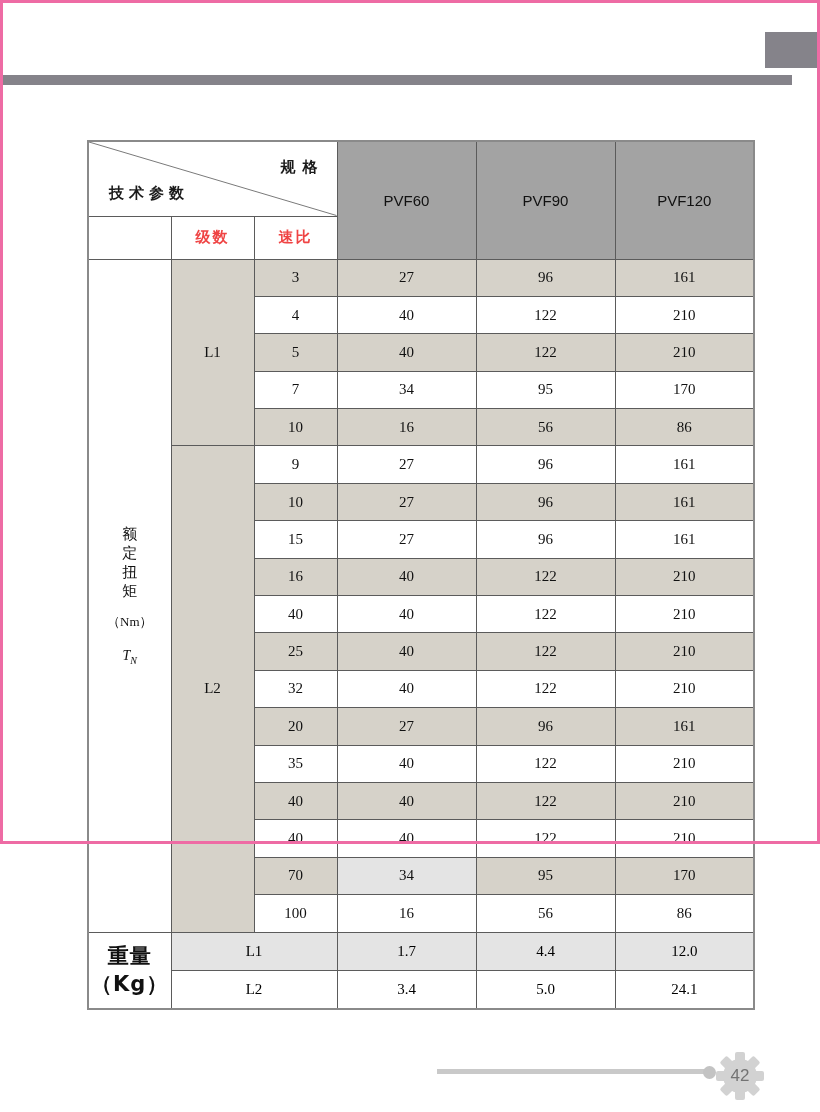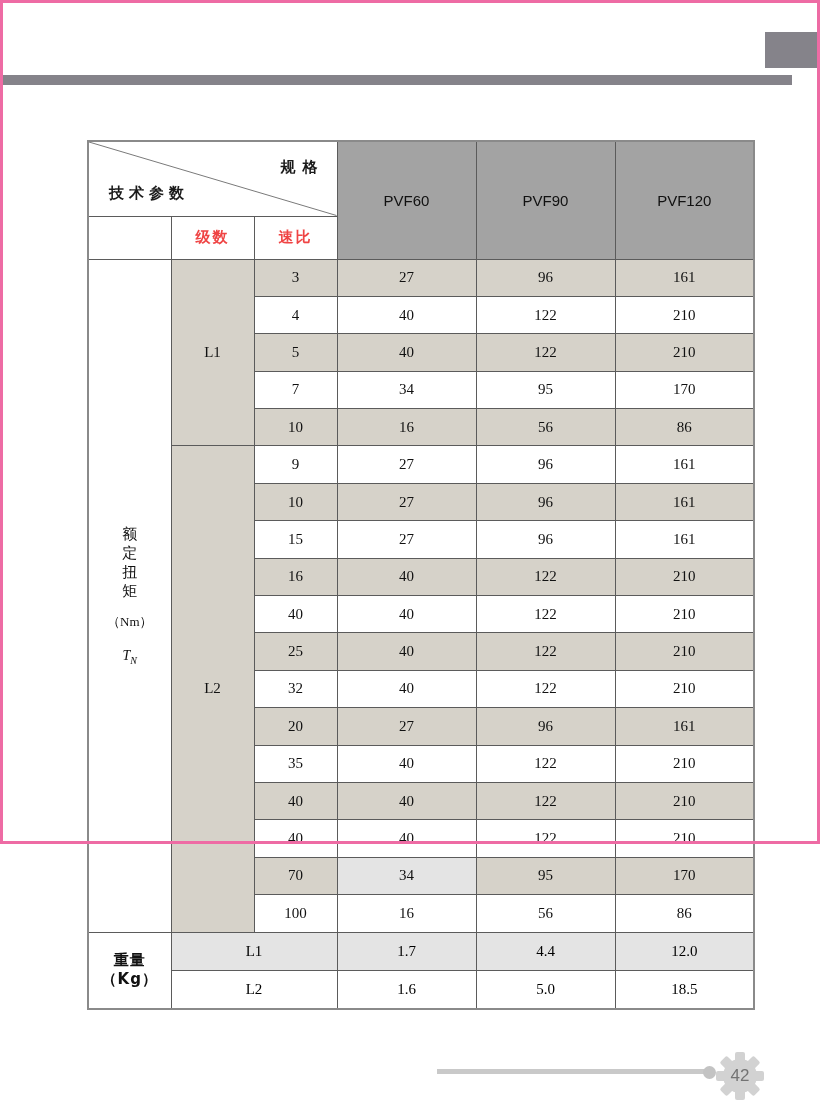--- a/index.html
+++ b/index.html
@@ -43,21 +43,21 @@
   .torque-symbol { font-size: 14px; font-family: "Liberation Serif", serif; font-style: italic; margin-top: 17px; }
   .torque-symbol sub { font-size: 10px; font-style: italic; }
 
   td.stage-cell { font-family: "Liberation Serif", serif; font-size: 15px; color: #111; }
   td.ratio-cell, td.value-cell { font-family: "Liberation Serif", serif; font-size: 15px; color: #111; }
 
   .shade-tan { background: var(--row-tan, #d6d2c9); }
   .shade-white { background: #ffffff; }
   .shade-light { background: var(--row-light, #e4e4e4); }
 
-  td.weight-label-cell { background: #fff; font-weight: bold; font-size: 15px; color: #111; letter-spacing: 1px; }
+  td.weight-label-cell { background: #fff; font-weight: bold; font-size: 21px; color: #111; letter-spacing: 1px; }
   td.weight-stage-cell { font-family: "Liberation Serif", serif; font-size: 15px; }
   td.weight-value-cell { font-family: "Liberation Serif", serif; font-size: 15px; }
 
   
   .footer-line { position: absolute; top: 1069px; left: 437px; width: 272px; height: 5px; background: var(--line-gray, #c9c9c9); }
   .footer-dot { position: absolute; top: 1066px; left: 703px; width: 13px; height: 13px; border-radius: 50%; background: #c3c3c3; }
   .page-badge { position: absolute; top: 1051px; left: 715px; width: 50px; height: 50px; }
   .page-badge svg { position: absolute; inset: 0; }
   .page-badge .page-num { position: absolute; inset: 0; display: flex; align-items: center; justify-content: center;
       font-family: "Liberation Sans", sans-serif; font-size: 17px; color: #737373; }
@@ -222,23 +222,23 @@
           </tr>
           <tr class="weight-row">
             <td class="weight-label-cell" rowspan="2">重量（Kg）</td>
             <td class="weight-stage-cell shade-light" colspan="2">L1</td>
             <td class="weight-value-cell shade-light">1.7</td>
             <td class="weight-value-cell shade-light">4.4</td>
             <td class="weight-value-cell shade-light">12.0</td>
           </tr>
           <tr class="weight-row">
             <td class="weight-stage-cell shade-white" colspan="2">L2</td>
-            <td class="weight-value-cell shade-white">1.6</td>
+            <td class="weight-value-cell shade-white">3.4</td>
             <td class="weight-value-cell shade-white">5.0</td>
-            <td class="weight-value-cell shade-white">18.5</td>
+            <td class="weight-value-cell shade-white">24.1</td>
           </tr>
         </tbody>
     </table>
   </div>
 
   <div class="footer-line"></div>
   <div class="footer-dot"></div>
   <div class="page-badge">
     <svg viewBox="0 0 50 50">
       <g class="gear-fill" fill="#d2d2d2" transform="translate(25,25)">

